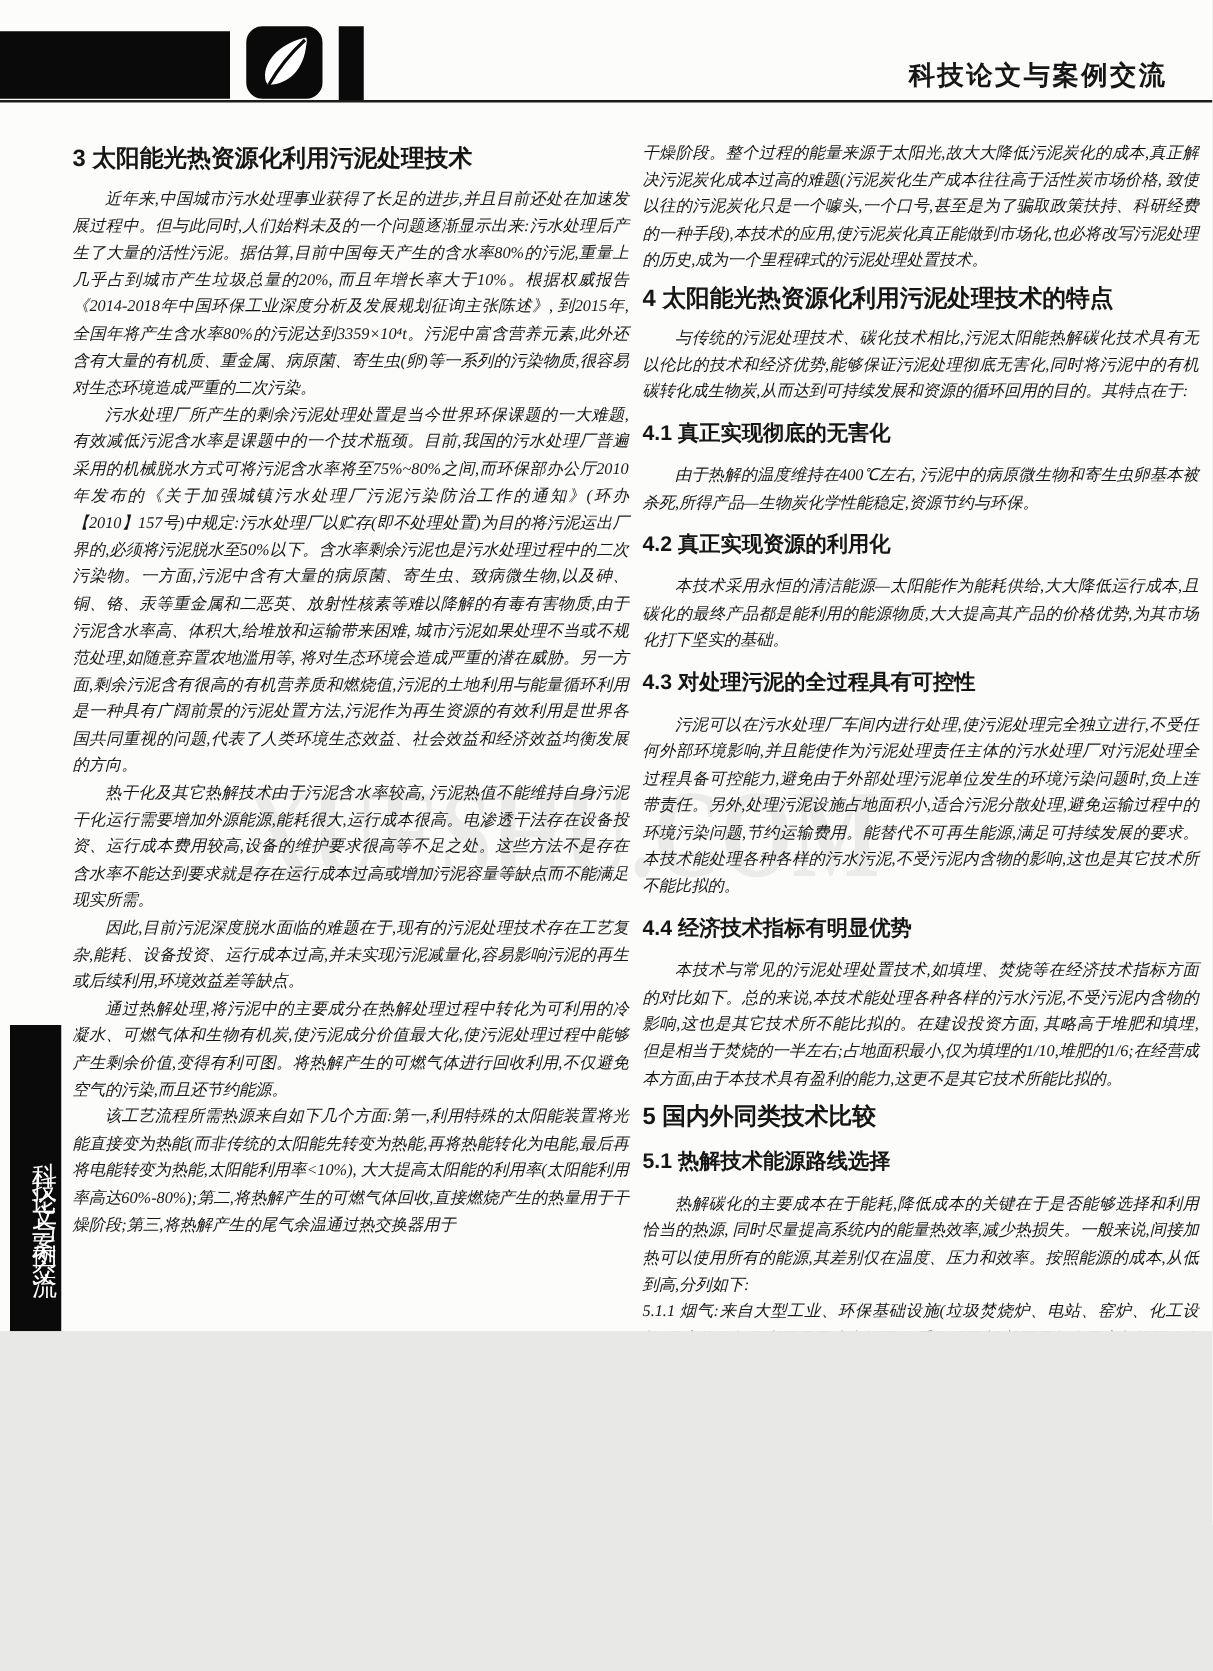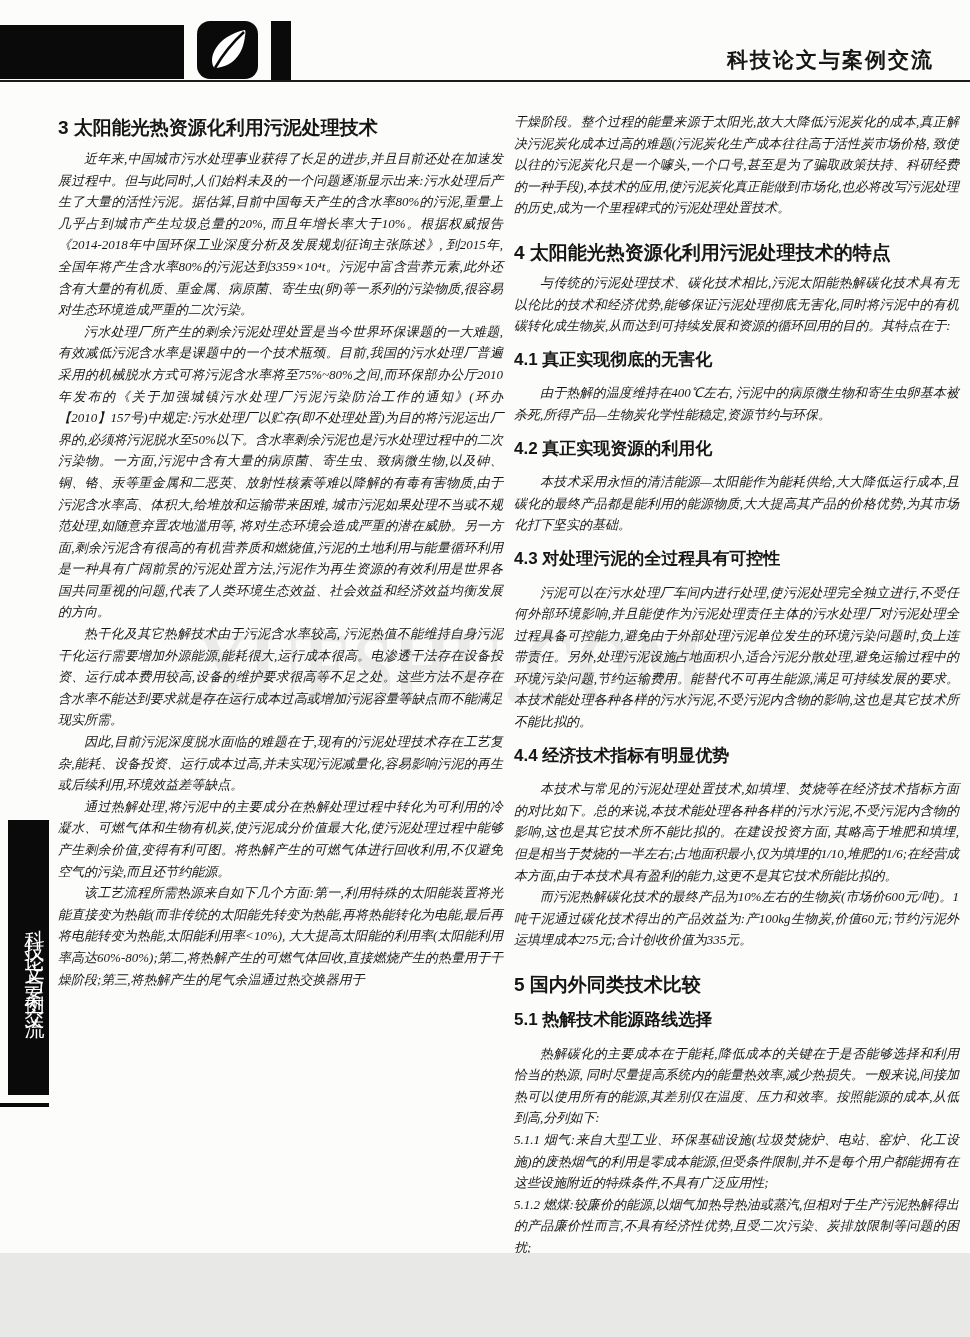--- a/index.html
+++ b/index.html
@@ -1,16 +1,16 @@
 <!DOCTYPE html>
 <html><head>
 <meta charset="utf-8">
 <style>
   html,body{margin:0;padding:0;background:#e8e8e6;}
-  .page{position:relative;width:970px;height:1253px;background:#fcfcfa;overflow:hidden;
+  .page{position:relative;width:970px;height:1065px;background:#fcfcfa;overflow:hidden;
         font-family:"Liberation Serif",serif;color:#161616;}
 
   
   .hdr-block{position:absolute;left:0;top:25px;width:184px;height:54px;background:#0a0a0a;}
   .hdr-badge{position:absolute;left:197px;top:21px;width:61px;height:58px;background:#0a0a0a;
              border-radius:13px;display:flex;align-items:center;justify-content:center;}
   .hdr-bar2{position:absolute;left:271px;top:21px;width:20px;height:60px;background:#0a0a0a;}
   .hdr-rule{position:absolute;left:0;top:80px;width:970px;height:2px;background:#1c1c1c;}
   .hdr-title{position:absolute;right:36px;top:46px;font-family:"Liberation Sans",sans-serif;
              font-weight:bold;font-size:21px;letter-spacing:2px;white-space:nowrap;}
@@ -26,21 +26,21 @@
              font-size:100px;font-weight:bold;color:rgba(90,90,90,0.10);white-space:nowrap;
              transform:scaleX(0.74);transform-origin:left top;pointer-events:none;}
 
   
   .col{position:absolute;}
   .col-left{left:58px;top:116px;width:445px;}
   .col-right{left:514px;top:111px;width:445px;}
   .bp{font-size:13px;line-height:21.6px;text-align:justify;margin:0;font-style:italic;}
   .bp.indent{text-indent:2em;}
   .h-sec{font-family:"Liberation Sans",sans-serif;font-weight:bold;font-size:19px;
-         line-height:24px;margin:22px 0 7px;}
+         line-height:24px;margin:9px 0 7px;}
   .col-left .h-sec{margin:0 0 8px;}
   .h-sub{font-family:"Liberation Sans",sans-serif;font-weight:bold;font-size:17px;
          line-height:21.6px;margin:12px 0;}
 
   
   .footer{position:absolute;left:330px;top:1258px;font-family:"Liberation Sans",sans-serif;
           font-weight:bold;font-size:20px;letter-spacing:1px;white-space:nowrap;}
   .footer span{margin-right:10px;}
 
   
@@ -92,21 +92,20 @@
     <h2 class="h-sec">4 太阳能光热资源化利用污泥处理技术的特点</h2>
     <p class="bp indent">与传统的污泥处理技术、碳化技术相比,污泥太阳能热解碳化技术具有无以伦比的技术和经济优势,能够保证污泥处理彻底无害化,同时将污泥中的有机碳转化成生物炭,从而达到可持续发展和资源的循环回用的目的。其特点在于:</p>
     <h3 class="h-sub">4.1 真正实现彻底的无害化</h3>
     <p class="bp indent">由于热解的温度维持在400℃左右, 污泥中的病原微生物和寄生虫卵基本被杀死,所得产品—生物炭化学性能稳定,资源节约与环保。</p>
     <h3 class="h-sub">4.2 真正实现资源的利用化</h3>
     <p class="bp indent">本技术采用永恒的清洁能源—太阳能作为能耗供给,大大降低运行成本,且碳化的最终产品都是能利用的能源物质,大大提高其产品的价格优势,为其市场化打下坚实的基础。</p>
     <h3 class="h-sub">4.3 对处理污泥的全过程具有可控性</h3>
     <p class="bp indent">污泥可以在污水处理厂车间内进行处理,使污泥处理完全独立进行,不受任何外部环境影响,并且能使作为污泥处理责任主体的污水处理厂对污泥处理全过程具备可控能力,避免由于外部处理污泥单位发生的环境污染问题时,负上连带责任。另外,处理污泥设施占地面积小,适合污泥分散处理,避免运输过程中的环境污染问题,节约运输费用。能替代不可再生能源,满足可持续发展的要求。本技术能处理各种各样的污水污泥,不受污泥内含物的影响,这也是其它技术所不能比拟的。</p>
     <h3 class="h-sub">4.4 经济技术指标有明显优势</h3>
     <p class="bp indent">本技术与常见的污泥处理处置技术,如填埋、焚烧等在经济技术指标方面的对比如下。总的来说,本技术能处理各种各样的污水污泥,不受污泥内含物的影响,这也是其它技术所不能比拟的。在建设投资方面, 其略高于堆肥和填埋, 但是相当于焚烧的一半左右;占地面积最小,仅为填埋的1/10,堆肥的1/6;在经营成本方面,由于本技术具有盈利的能力,这更不是其它技术所能比拟的。</p>
-    <p class="bp indent">而污泥热解碳化技术的最终产品为10%左右的生物炭(市场价600元/吨)。1吨干泥通过碳化技术得出的产品效益为:产100kg生物炭,价值60元;节约污泥外运填埋成本275元;合计创收价值为335元。</p>
     <h2 class="h-sec">5 国内外同类技术比较</h2>
     <h3 class="h-sub">5.1 热解技术能源路线选择</h3>
     <p class="bp indent">热解碳化的主要成本在于能耗,降低成本的关键在于是否能够选择和利用恰当的热源, 同时尽量提高系统内的能量热效率,减少热损失。一般来说,间接加热可以使用所有的能源,其差别仅在温度、压力和效率。按照能源的成本,从低到高,分列如下:</p>
     <p class="bp">5.1.1 烟气:来自大型工业、环保基础设施(垃圾焚烧炉、电站、窑炉、化工设施)的废热烟气的利用是零成本能源,但受条件限制,并不是每个用户都能拥有在这些设施附近的特殊条件,不具有广泛应用性;</p>
     <p class="bp">5.1.2 燃煤:较廉价的能源,以烟气加热导热油或蒸汽,但相对于生产污泥热解得出的产品廉价性而言,不具有经济性优势,且受二次污染、炭排放限制等问题的困扰;</p>
   </div>
 
   <div class="footer">
     <span>《资源节约与环保》</span><span>2015年 第12期</span>
   </div>

